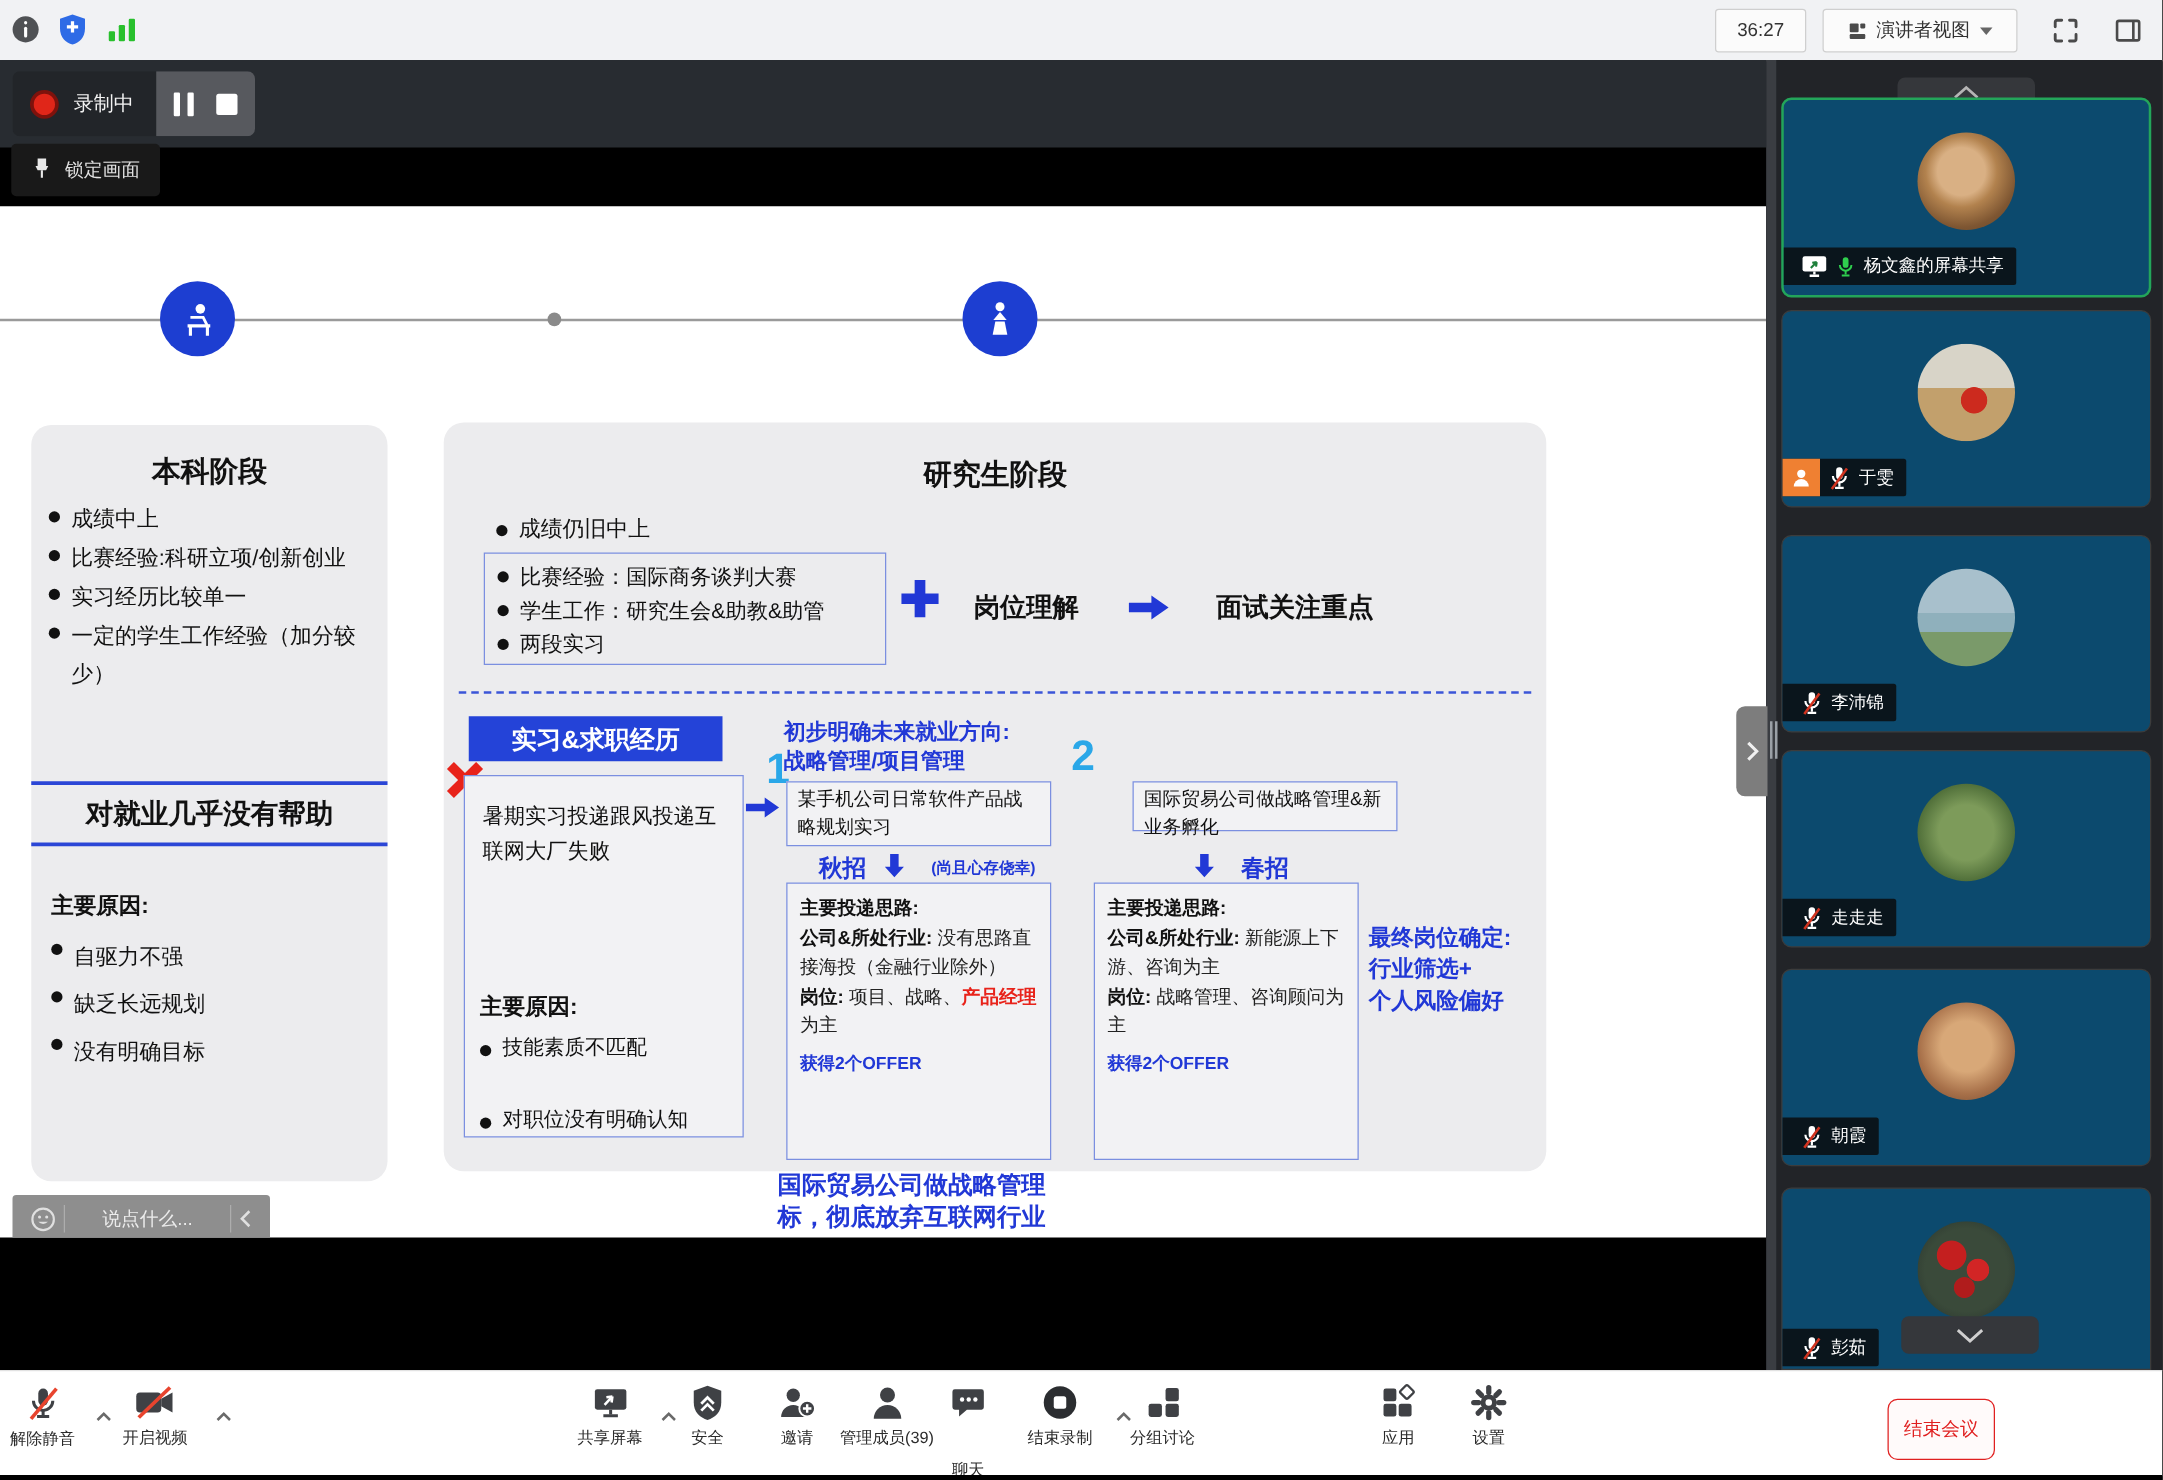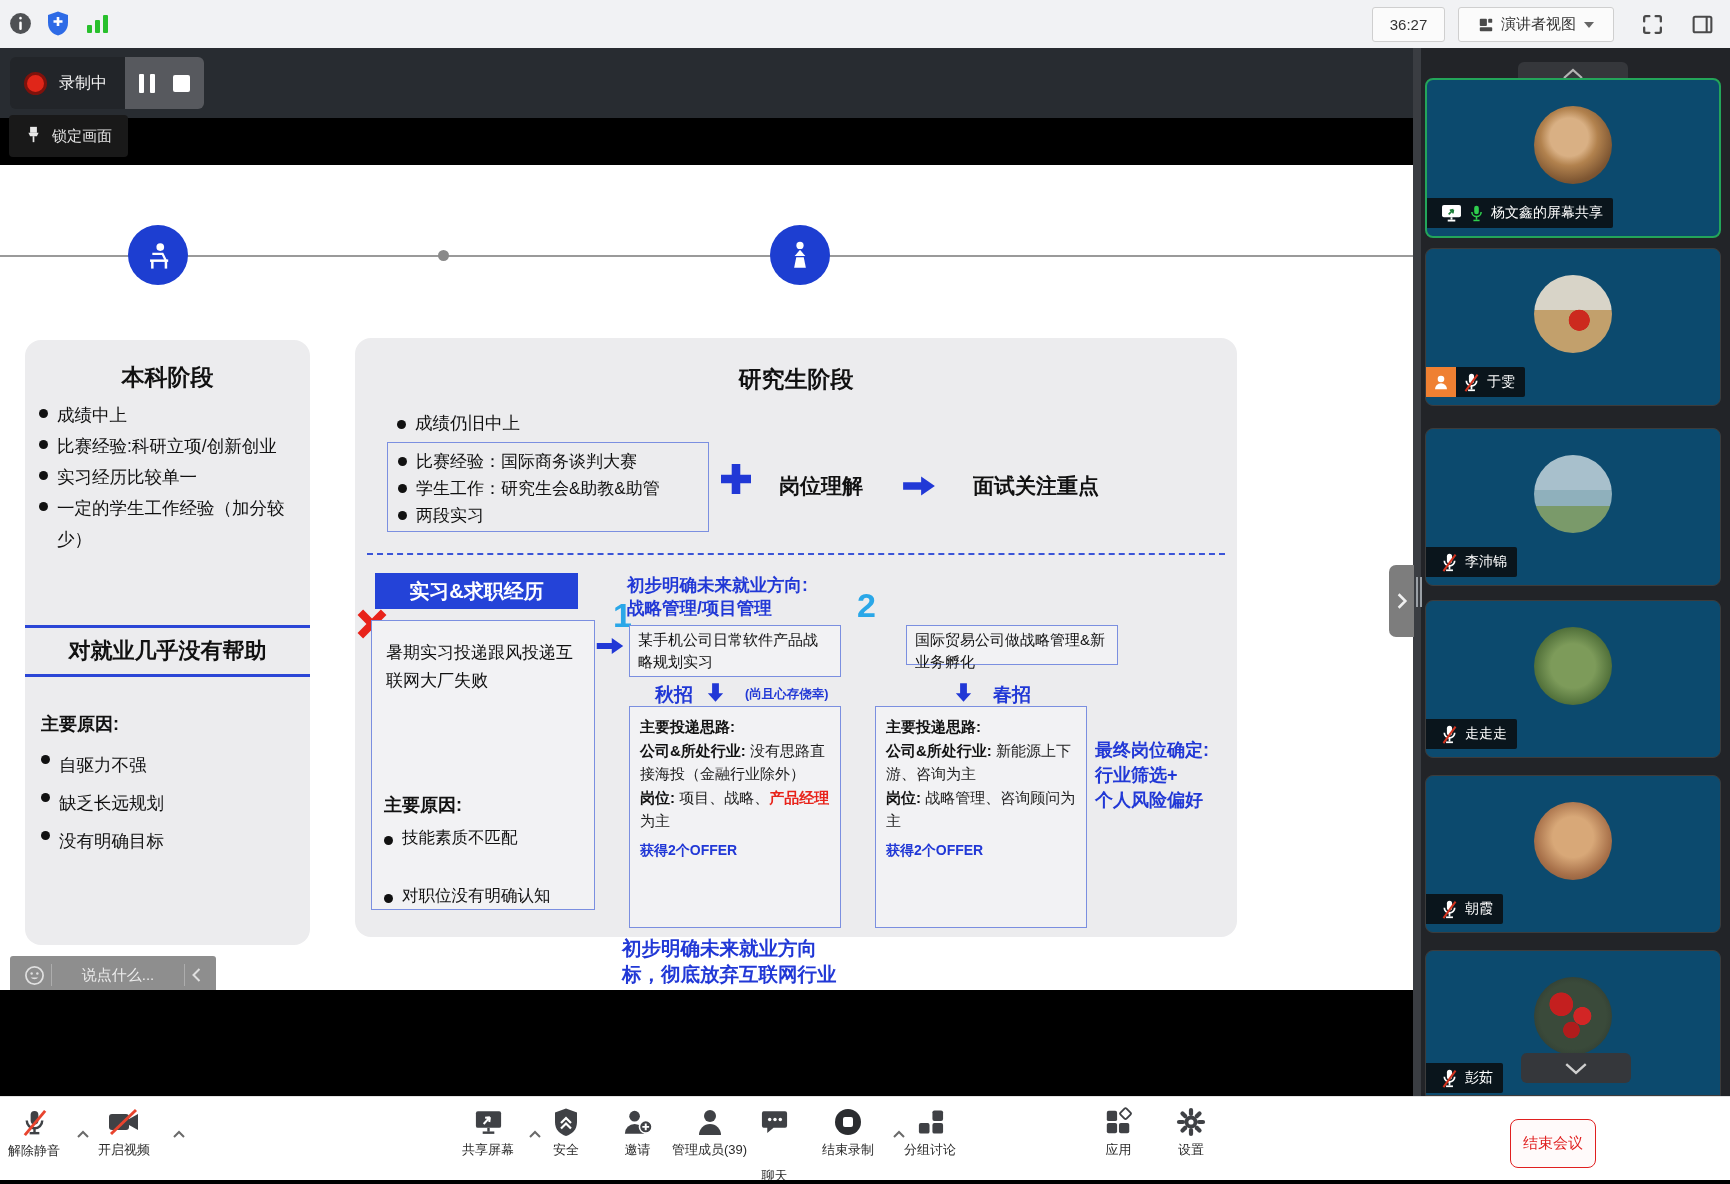--- a/index.html
+++ b/index.html
@@ -291,21 +291,21 @@
         </div>
 
         <div class="abs blue" style="left:740px;top:400px;font-weight:bold;font-size:18px;line-height:25px;">
           <div>最终岗位确定:</div>
           <div>行业筛选+</div>
           <div>个人风险偏好</div>
         </div>
       </div>
 
       <div class="abs blue" style="left:622px;top:770px;font-weight:bold;font-size:19.5px;line-height:26px;">
-        <div>初步明确未来就业方向</div>
+        <div>国际贸易公司做战略管理</div>
         <div>标，彻底放弃互联网行业</div>
       </div>
 
       <div class="chatpill">
         <span style="display:flex;margin:0 6px;">
           <svg width="21" height="21" viewBox="0 0 22 22">
               <circle cx="11" cy="11" r="9" fill="none" stroke="#e0e0e0" stroke-width="1.8"></circle>
               <circle cx="8" cy="9" r="1.3" fill="#e0e0e0"></circle>
               <circle cx="14" cy="9" r="1.3" fill="#e0e0e0"></circle>
               <path d="M7 13 a5 4.5 0 0 0 8 0 Z" fill="#e0e0e0"></path>

